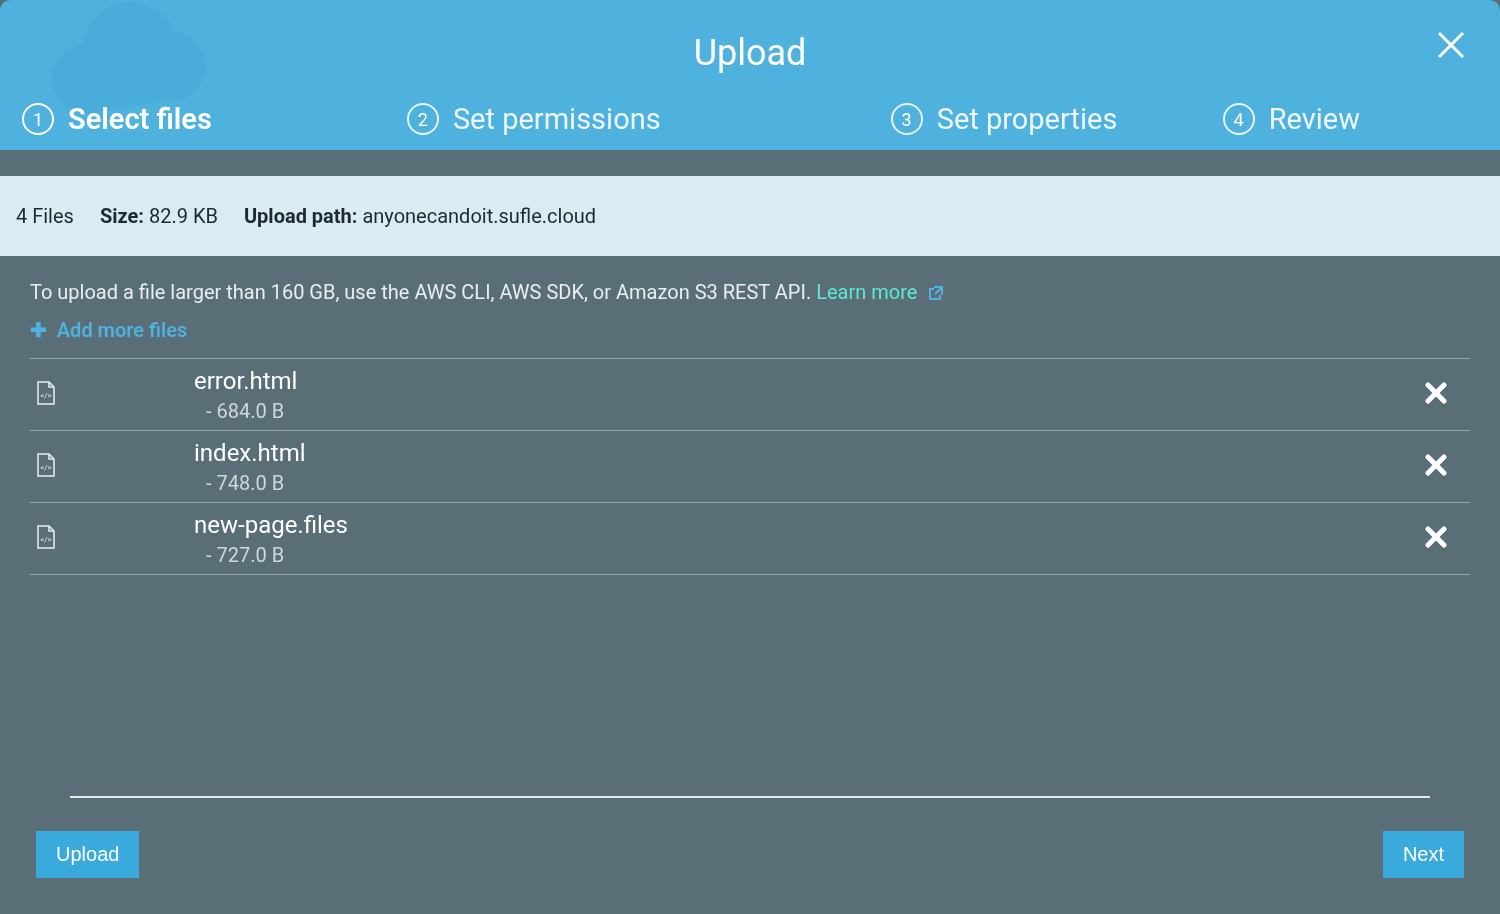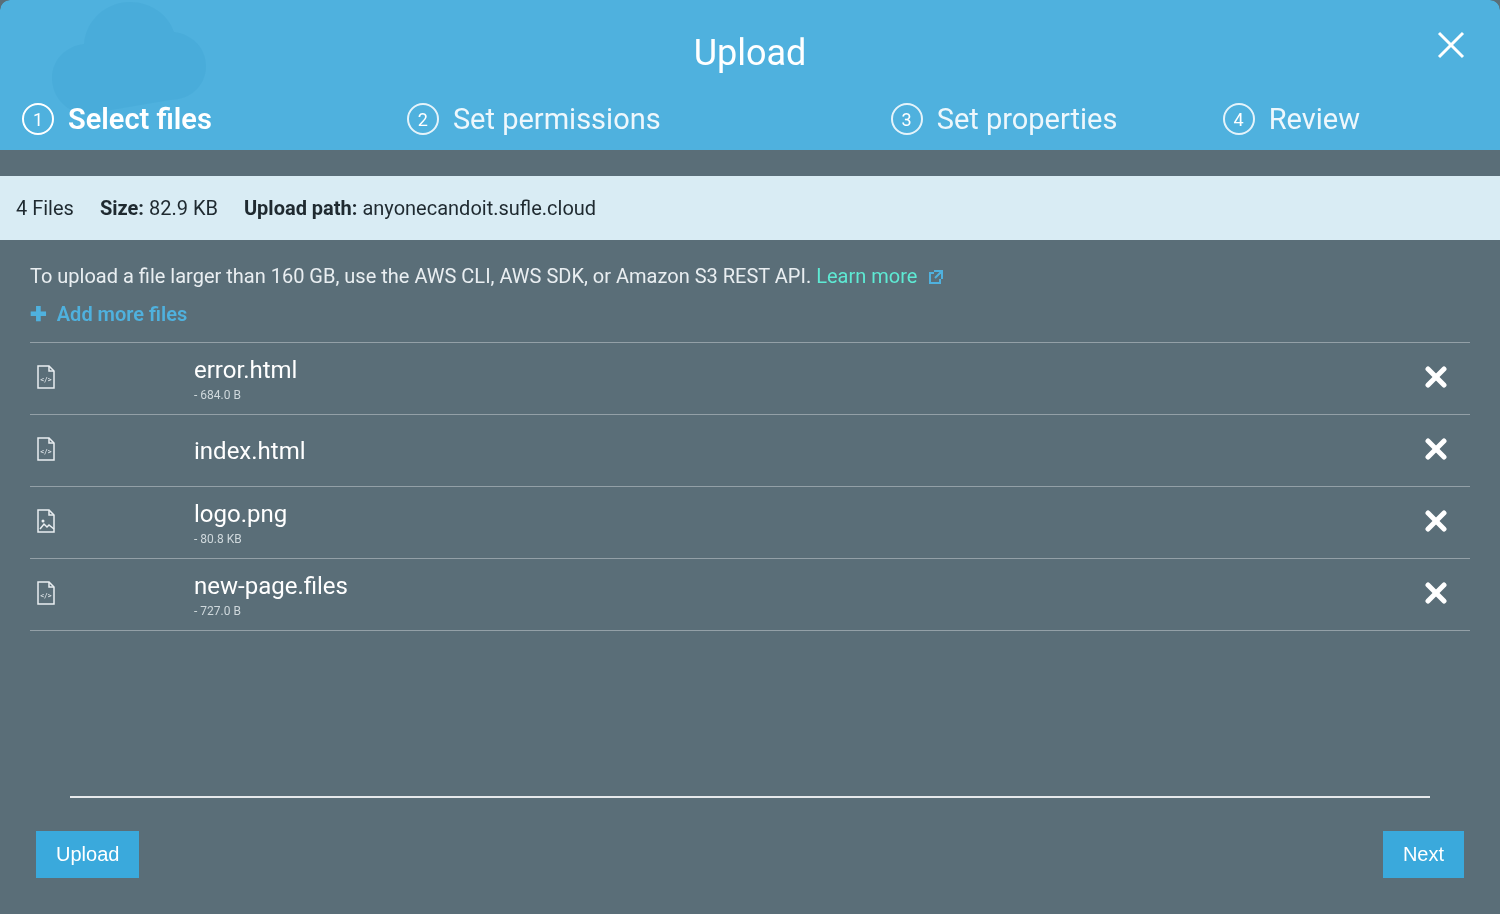--- a/index.html
+++ b/index.html
@@ -67,21 +67,21 @@
   .step-1 { margin-left: 2px; }
   .step-2 { margin-left: 195px; }
   .step-3 { margin-left: 230px; }
   .step-4 { margin-left: auto; margin-right: 120px; }
 
   .gap-bar { background: #5a6e78; height: 26px; }
 
   .summary-bar {
     background: #d9ecf4;
     color: #1f2a30;
-    height: 64px;
+    height: 80px;
     display: flex;
     align-items: center;
     gap: 26px;
     padding: 0 16px;
     font-size: 20px;
   }
   .summary-bar .size-label, .summary-bar .tp-label { font-weight: 700; }
   .summary-bar .size-value, .summary-bar .tp-value, .summary-bar .file-count { font-weight: 400; }
 
   .content {
@@ -117,21 +117,21 @@
   .file-row {
     display: flex;
     align-items: center;
     border-bottom: 1px solid rgba(255,255,255,0.35);
     height: 72px;
     padding: 0 4px;
   }
   .file-ico { width: 160px; padding-left: 2px; color: #e9eef1; }
   .file-info { flex: 1; }
   .file-name { font-size: 24px; color: #fff; }
-  .file-size { font-size: 12px; color: #cfd8dc; margin-top: 4px; }
+  .file-size { font-size: 20px; color: #cfd8dc; margin-top: 4px; margin-left: 12px; }
   .file-remove { width: 60px; text-align: center; cursor: pointer; }
 
   .footer-line {
     position: absolute;
     left: 70px; right: 70px;
     bottom: 116px;
     border-top: 2px solid rgba(255,255,255,0.85);
   }
   .footer {
     position: absolute;
@@ -244,49 +244,30 @@
     <div class="file-row">
       <div class="file-ico">
         <svg width="20" height="24" viewBox="0 0 20 24">
             <path d="M2 1h11l5 5v17H2z" fill="none" stroke="#e9eef1" stroke-width="1.5"></path>
             <path d="M13 1v5h5" fill="none" stroke="#e9eef1" stroke-width="1.5"></path>
             <text x="10" y="17" text-anchor="middle" font-size="8" fill="#e9eef1">&lt;/&gt;</text>
           </svg>
       </div>
       <div class="file-info">
         <div class="file-name">index.html</div>
+        <div class="file-size">- 748.0 B</div>
       </div>
       <div class="file-remove">
         <svg width="22" height="22" viewBox="0 0 22 22">
             <line x1="3" y1="3" x2="19" y2="19" stroke="#fff" stroke-width="5" stroke-linecap="round"></line>
             <line x1="19" y1="3" x2="3" y2="19" stroke="#fff" stroke-width="5" stroke-linecap="round"></line>
           </svg>
       </div>
     </div>
 
-    <div class="file-row">
-      <div class="file-ico">
-        <svg width="20" height="24" viewBox="0 0 20 24">
-            <path d="M2 1h11l5 5v17H2z" fill="none" stroke="#e9eef1" stroke-width="1.5"></path>
-            <path d="M13 1v5h5" fill="none" stroke="#e9eef1" stroke-width="1.5"></path>
-            <circle cx="7" cy="12" r="1.5" fill="#e9eef1"></circle>
-            <path d="M4 20l4-5 3 3 2-2 5 4" fill="none" stroke="#e9eef1" stroke-width="1.5"></path>
-          </svg>
-      </div>
-      <div class="file-info">
-        <div class="file-name">logo.png</div>
-        <div class="file-size">- 80.8 KB</div>
-      </div>
-      <div class="file-remove">
-        <svg width="22" height="22" viewBox="0 0 22 22">
-            <line x1="3" y1="3" x2="19" y2="19" stroke="#fff" stroke-width="5" stroke-linecap="round"></line>
-            <line x1="19" y1="3" x2="3" y2="19" stroke="#fff" stroke-width="5" stroke-linecap="round"></line>
-          </svg>
-      </div>
-    </div>
 
     <div class="file-row">
       <div class="file-ico">
         <svg width="20" height="24" viewBox="0 0 20 24">
             <path d="M2 1h11l5 5v17H2z" fill="none" stroke="#e9eef1" stroke-width="1.5"></path>
             <path d="M13 1v5h5" fill="none" stroke="#e9eef1" stroke-width="1.5"></path>
             <text x="10" y="17" text-anchor="middle" font-size="8" fill="#e9eef1">&lt;/&gt;</text>
           </svg>
       </div>
       <div class="file-info">

